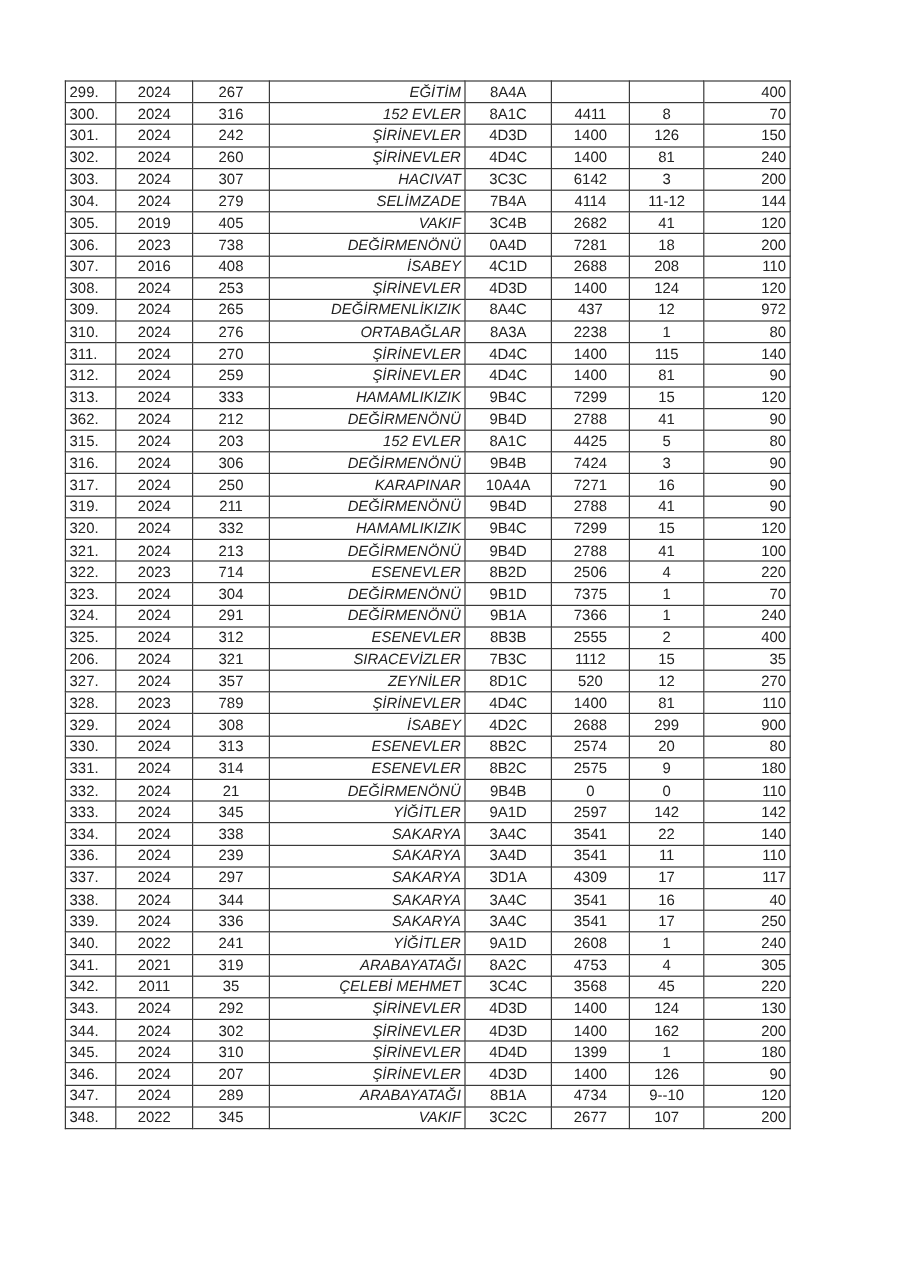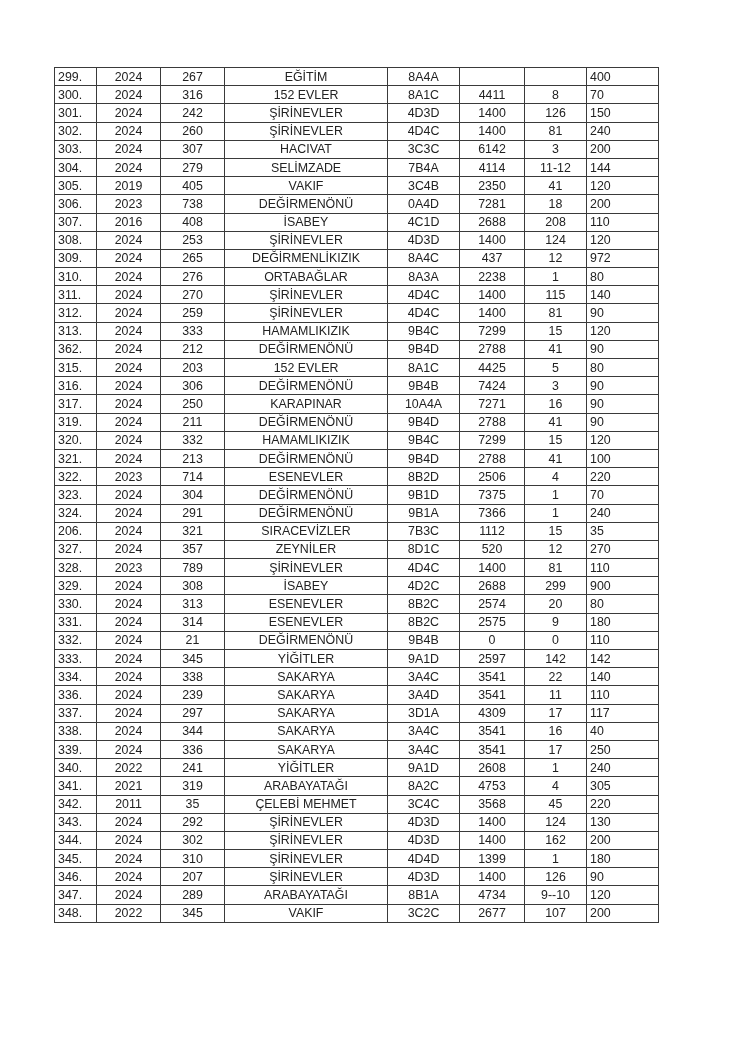--- a/index.html
+++ b/index.html
@@ -17,22 +17,22 @@
   table.records td {
     border:1.2px solid #3a3a3a;
     height:17.2px;
     padding:0 3px;
     line-height:16px;
     white-space:nowrap;
     overflow:hidden;
   }
   td.c-no { text-align:left; padding-left:5px; }
   td.c-year, td.c-ada, td.c-block, td.c-parsel, td.c-parcel, td.c-area { text-align:center; }
-  td.c-area { text-align:left; }
-  td.c-mah { text-align:center; padding-left:3px; }
+  td.c-area { text-align:right; }
+  td.c-mah { text-align:right; padding-left:3px;font-style:italic; }
   table.records { border:1.6px solid #333; }
 </style>
 </head>
 <body>
 
 <div id="page">
   <table class="records">
     <colgroup>
       <col style="width:42px">
       <col style="width:64px">
@@ -103,21 +103,21 @@
           <td class="c-ada">4114</td>
           <td class="c-parsel">11-12</td>
           <td class="c-area">144</td>
         </tr>
         <tr>
           <td class="c-no">305.</td>
           <td class="c-year">2019</td>
           <td class="c-parcel">405</td>
           <td class="c-mah">VAKIF</td>
           <td class="c-block">3C4B</td>
-          <td class="c-ada">2350</td>
+          <td class="c-ada">2682</td>
           <td class="c-parsel">41</td>
           <td class="c-area">120</td>
         </tr>
         <tr>
           <td class="c-no">306.</td>
           <td class="c-year">2023</td>
           <td class="c-parcel">738</td>
           <td class="c-mah">DEĞİRMENÖNÜ</td>
           <td class="c-block">0A4D</td>
           <td class="c-ada">7281</td>
@@ -288,20 +288,30 @@
           <td class="c-no">324.</td>
           <td class="c-year">2024</td>
           <td class="c-parcel">291</td>
           <td class="c-mah">DEĞİRMENÖNÜ</td>
           <td class="c-block">9B1A</td>
           <td class="c-ada">7366</td>
           <td class="c-parsel">1</td>
           <td class="c-area">240</td>
         </tr>
         <tr>
+          <td class="c-no">325.</td>
+          <td class="c-year">2024</td>
+          <td class="c-parcel">312</td>
+          <td class="c-mah">ESENEVLER</td>
+          <td class="c-block">8B3B</td>
+          <td class="c-ada">2555</td>
+          <td class="c-parsel">2</td>
+          <td class="c-area">400</td>
+        </tr>
+        <tr>
           <td class="c-no">206.</td>
           <td class="c-year">2024</td>
           <td class="c-parcel">321</td>
           <td class="c-mah">SIRACEVİZLER</td>
           <td class="c-block">7B3C</td>
           <td class="c-ada">1112</td>
           <td class="c-parsel">15</td>
           <td class="c-area">35</td>
         </tr>
         <tr>

